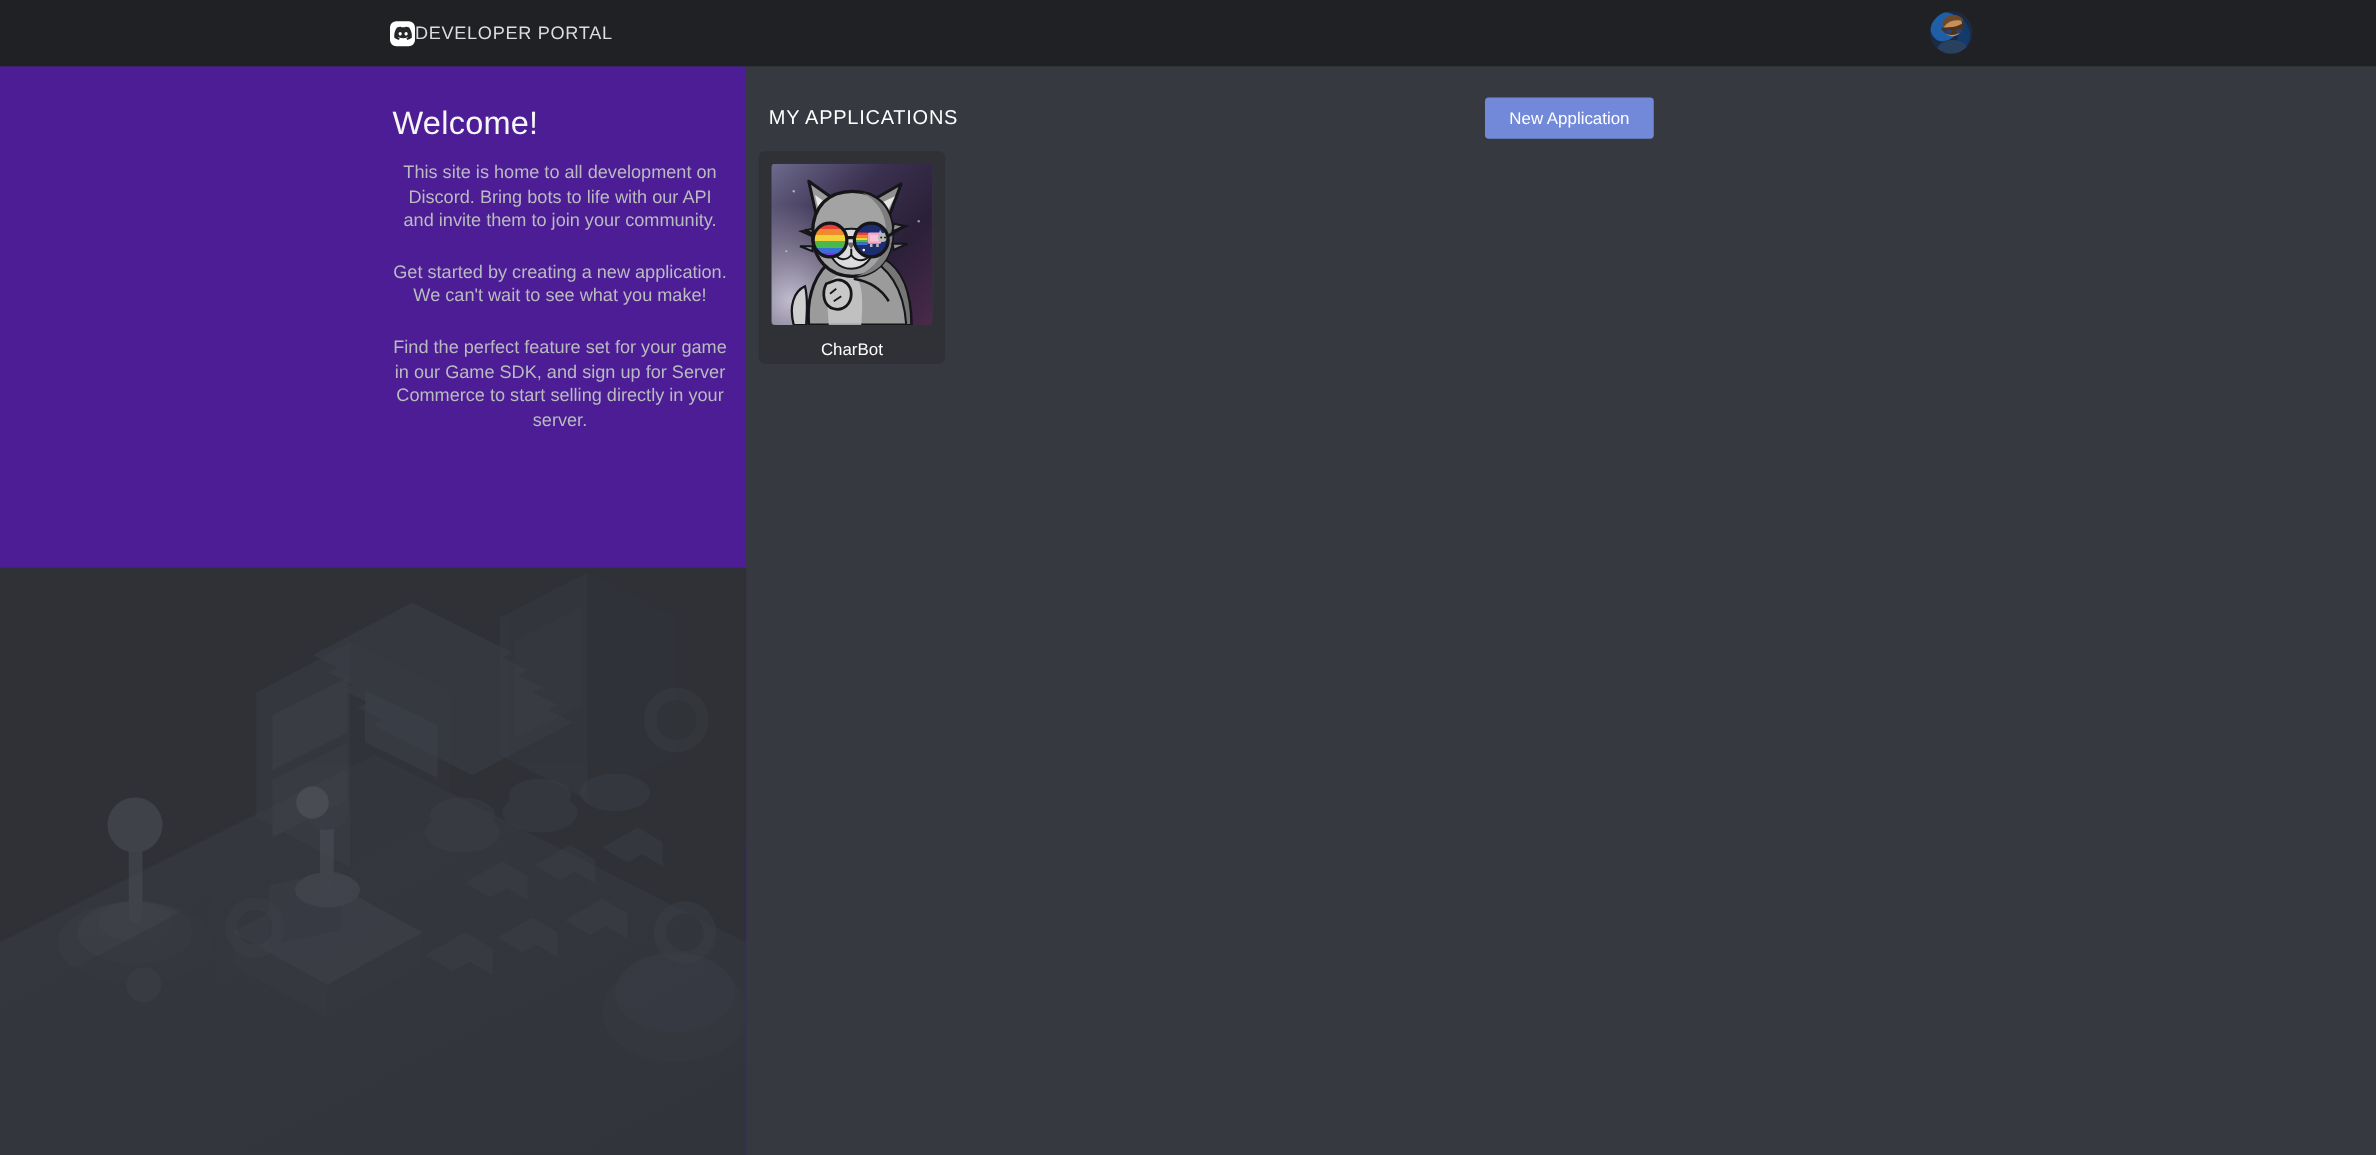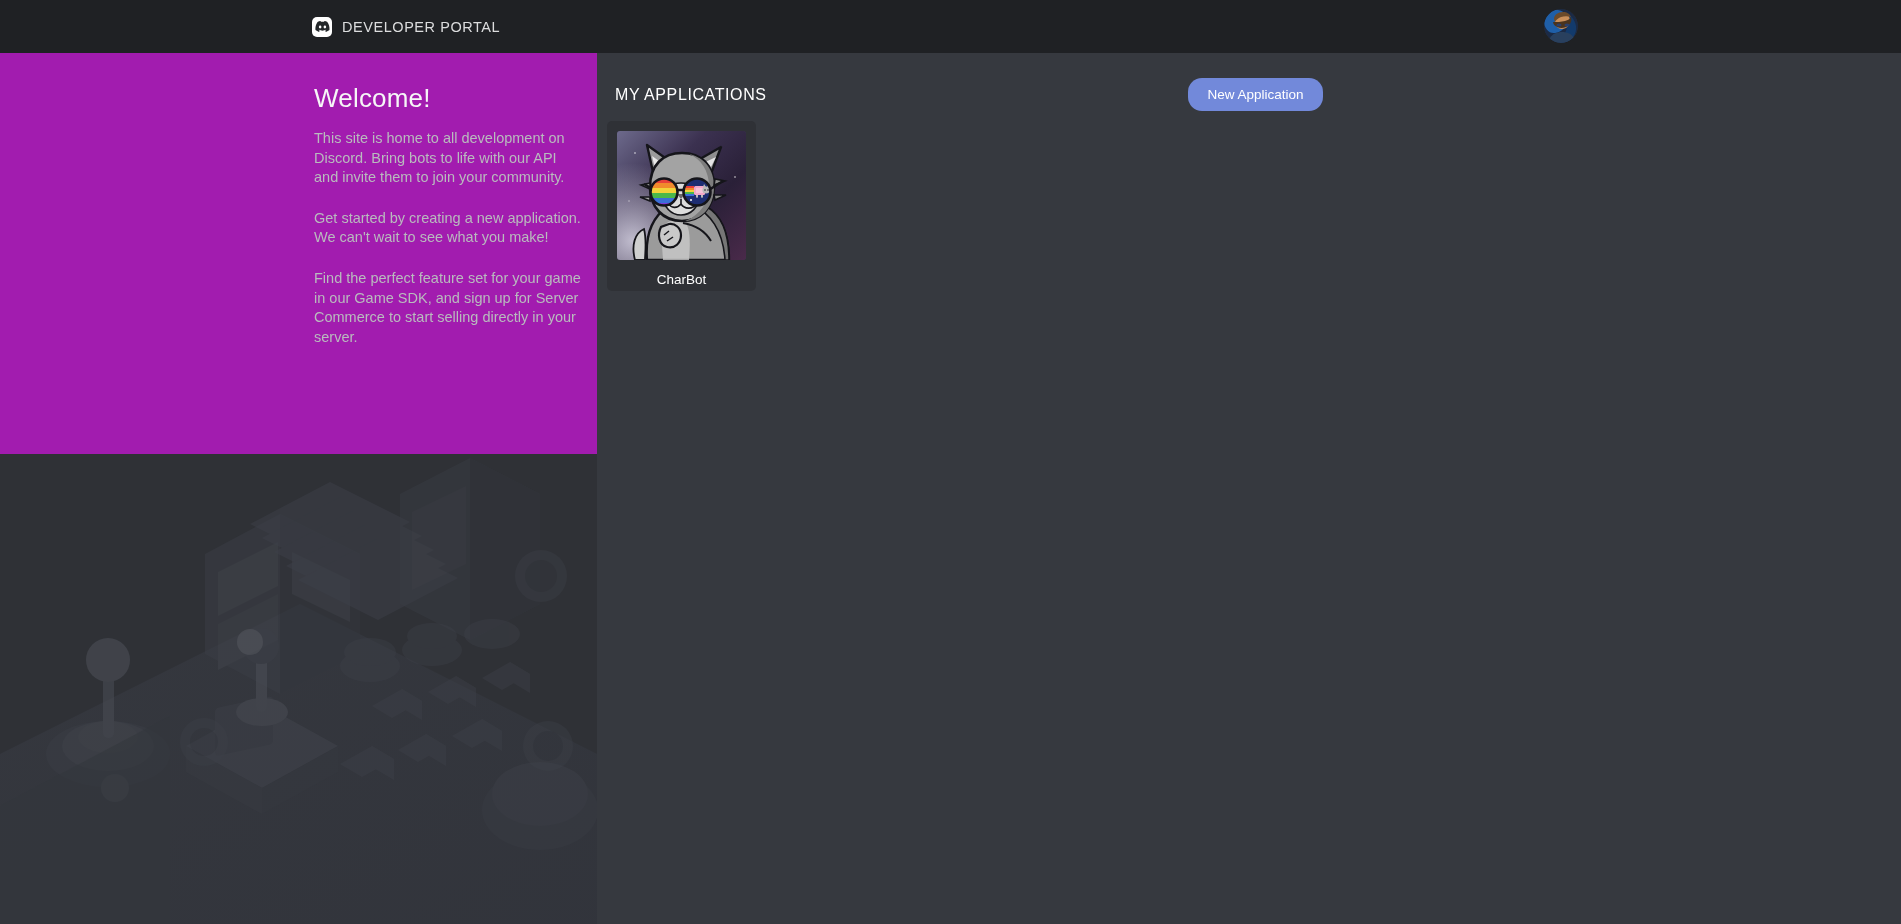--- a/index.html
+++ b/index.html
@@ -13,21 +13,21 @@
   
   .header {
     position:absolute; top:0; left:0;
     width:1901px; height:53px;
     background:#1f2124;
     display:flex; align-items:center;
     z-index:20;
   }
   .brand {
     position:absolute; left:312px; top:0; height:53px;
-    display:flex; align-items:center; gap:10px;
+    display:flex; align-items:center; 
   }
   .brand-logo {
     width:20px; height:20px; border-radius:5px;
     background:#ffffff;
     display:flex; align-items:center; justify-content:center;
     flex:none;
   }
   .brand-logo svg { display:block; }
   .brand-text {
     color:#dcddde; font-size:14.5px; letter-spacing:.55px;
@@ -57,57 +57,58 @@
     width:34px; height:34px; border-radius:50%;
     overflow:hidden; cursor:pointer;
     background:#2b2f36;
   }
   .user-avatar svg { display:block; }
 
   
   .left-panel {
     position:absolute; left:0; top:53px;
     width:597px; height:871px;
-    background:#a21caf;
+    background:#4c1d95;
     overflow:hidden;
   }
   .illustration {
     position:absolute; left:0; bottom:0;
     width:597px; height:470px;
     opacity:1; pointer-events:none;
   }
   .welcome-col {
     position:absolute; left:314px; top:30px;
     width:268px;
   }
   .welcome-title {
     color:#f6f6f7; font-size:26px; font-weight:400;
     letter-spacing:.2px; margin-bottom:15px;
   }
   .welcome-p {
     color:#b9bbbe; font-size:14.5px; line-height:19.6px;
     margin-bottom:21px;
+    text-align:center;
   }
 
   
   .main {
     position:absolute; left:597px; top:53px;
     width:1304px; height:622px;
     background:#36393f;
   }
   .section-title {
     position:absolute; left:18px; top:33px;
     color:#ffffff; font-size:16px; font-weight:400;
     letter-spacing:.6px;
   }
   .new-app-btn {
     position:absolute; left:591px; top:25px;
     width:135px; height:33px;
     background:#7289da; color:#ffffff;
-    border:none; border-radius:14px;
+    border:none; border-radius:3px;
     font-size:13.5px; font-family:"Liberation Sans", sans-serif;
     cursor:pointer;
     display:flex; align-items:center; justify-content:center;
   }
 
   .app-grid {
     position:absolute; left:10px; top:68px;
     display:flex; flex-wrap:wrap; gap:16px;
   }
   .app-card {

